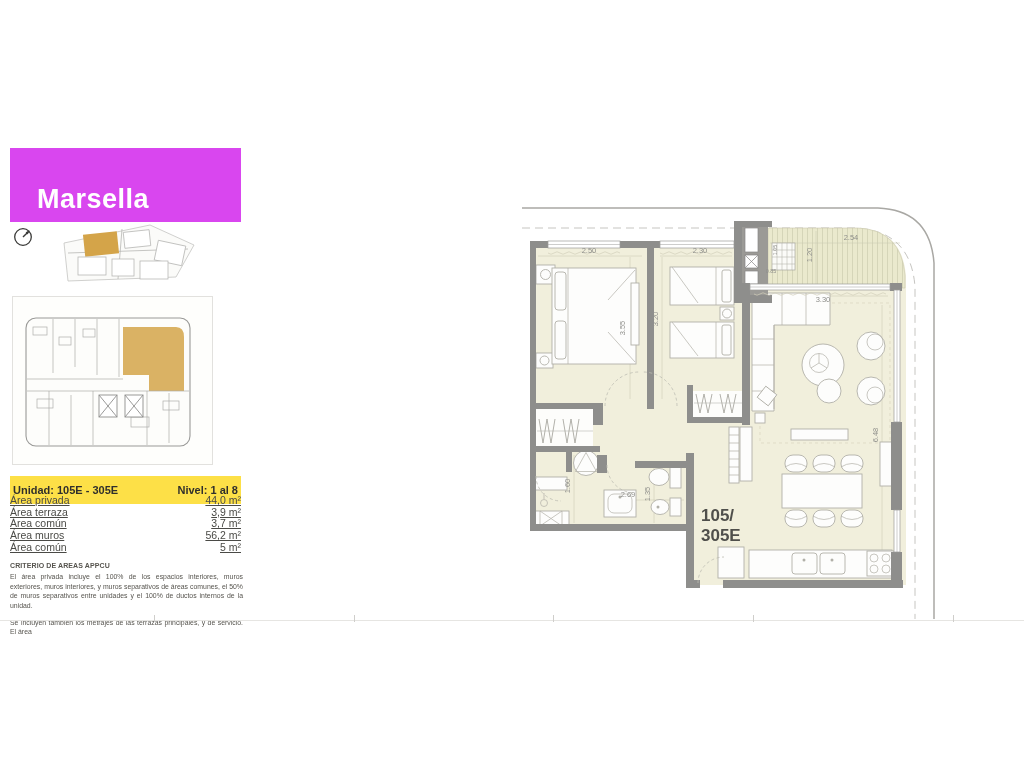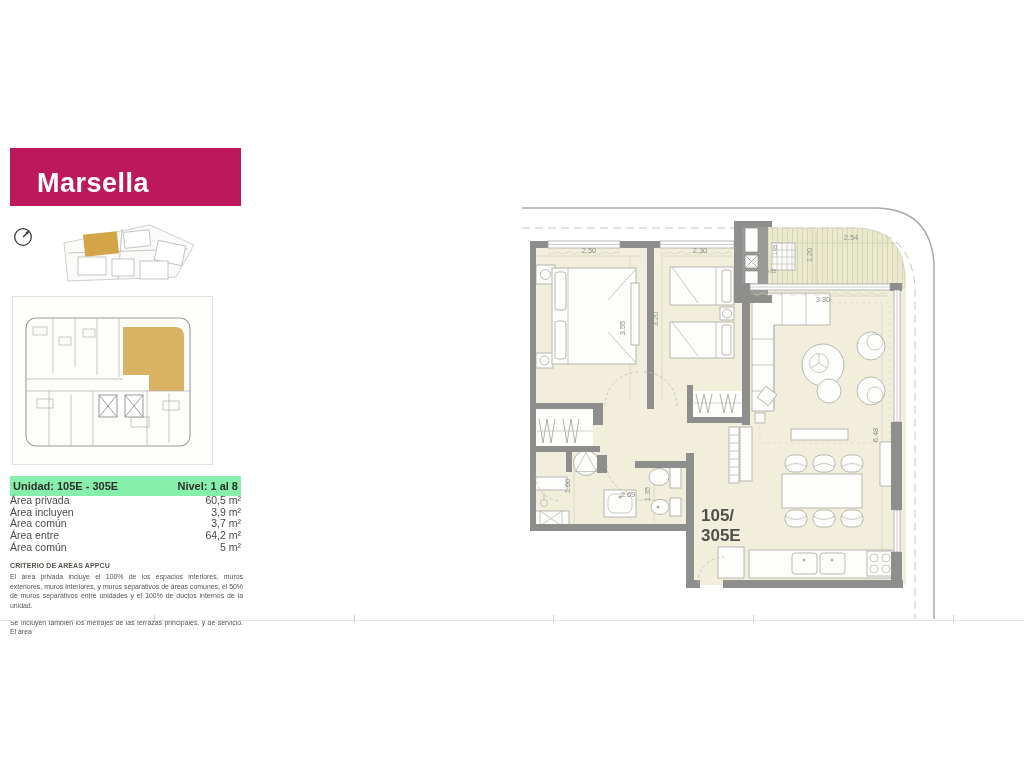--- a/index.html
+++ b/index.html
@@ -1,30 +1,30 @@
 <!DOCTYPE html>
 <html><head>
 <meta charset="utf-8">
 <style>
   html,body{margin:0;padding:0;background:#ffffff;}
   body{width:1024px;height:768px;position:relative;overflow:hidden;
        font-family:"Liberation Sans",sans-serif;-webkit-font-smoothing:antialiased;}
   .abs{position:absolute;}
 
   
-  .banner{left:10px;top:148px;width:231px;height:58px;background:#be185d;
+  .banner{left:10px;top:148px;width:231px;height:74px;background:#d946ef;
           display:flex;align-items:flex-end;padding:0 0 9px 27px;box-sizing:border-box;}
   .banner span{color:#ffffff;font-size:27px;font-weight:bold;letter-spacing:.5px;line-height:1;}
 
   
-  .unit-header{left:10px;top:476px;width:231px;height:20px;background:#86efac;
+  .unit-header{left:10px;top:476px;width:231px;height:28px;background:#fde047;
                display:flex;justify-content:space-between;align-items:center;
                padding:0 3px;box-sizing:border-box;font-size:11px;font-weight:bold;color:#302f2c;}
   .area-rows{left:10px;top:495px;width:231px;}
-  .area-row{display:flex;justify-content:space-between;font-size:10.5px;line-height:11.7px;color:#4a4a46;}
+  .area-row{display:flex;justify-content:space-between;font-size:10.5px;line-height:11.7px;color:#4a4a46;text-decoration:underline;}
 
   .criteria{left:10px;top:562px;width:233px;color:#56544e;}
   .criteria h4{margin:0 0 3px 0;font-size:7px;font-weight:bold;letter-spacing:.1px;}
   .criteria p{margin:0;font-size:6.9px;line-height:1.4;text-align:justify;}
   .criteria .foot{margin-top:7px;}
 
   
   .baseline{left:0;top:620px;width:1024px;height:1px;background:#e6e5e2;}
   .tick{width:1px;height:7px;background:#cfcecb;top:615px;}
 
@@ -107,33 +107,33 @@
 </div>
 
 <div class="abs unit-header">
   <span>Unidad: 105E - 305E</span>
   <span>Nivel: 1  al  8</span>
 </div>
 
 <div class="abs area-rows">
   <div class="area-row">
     <span>Área privada</span>
-    <span>60,5 m²</span>
-  </div>
-  <div class="area-row">
-    <span>Área incluyen</span>
+    <span>44,0 m²</span>
+  </div>
+  <div class="area-row">
+    <span>Área terraza</span>
     <span>3,9 m²</span>
   </div>
   <div class="area-row">
     <span>Área común</span>
     <span>3,7 m²</span>
   </div>
   <div class="area-row">
-    <span>Área entre</span>
-    <span>64,2 m²</span>
+    <span>Área muros</span>
+    <span>56,2 m²</span>
   </div>
   <div class="area-row">
     <span>Área común</span>
     <span>5 m²</span>
   </div>
 </div>
 
 <div class="abs criteria">
   <h4>CRITERIO DE AREAS APPCU</h4>
   <p>El área privada incluye el 100% de los espacios interiores, muros exteriores, muros interiores, y muros separativos de áreas comunes, el 50% de muros separativos entre unidades y el 100% de ductos internos de la unidad.</p>

